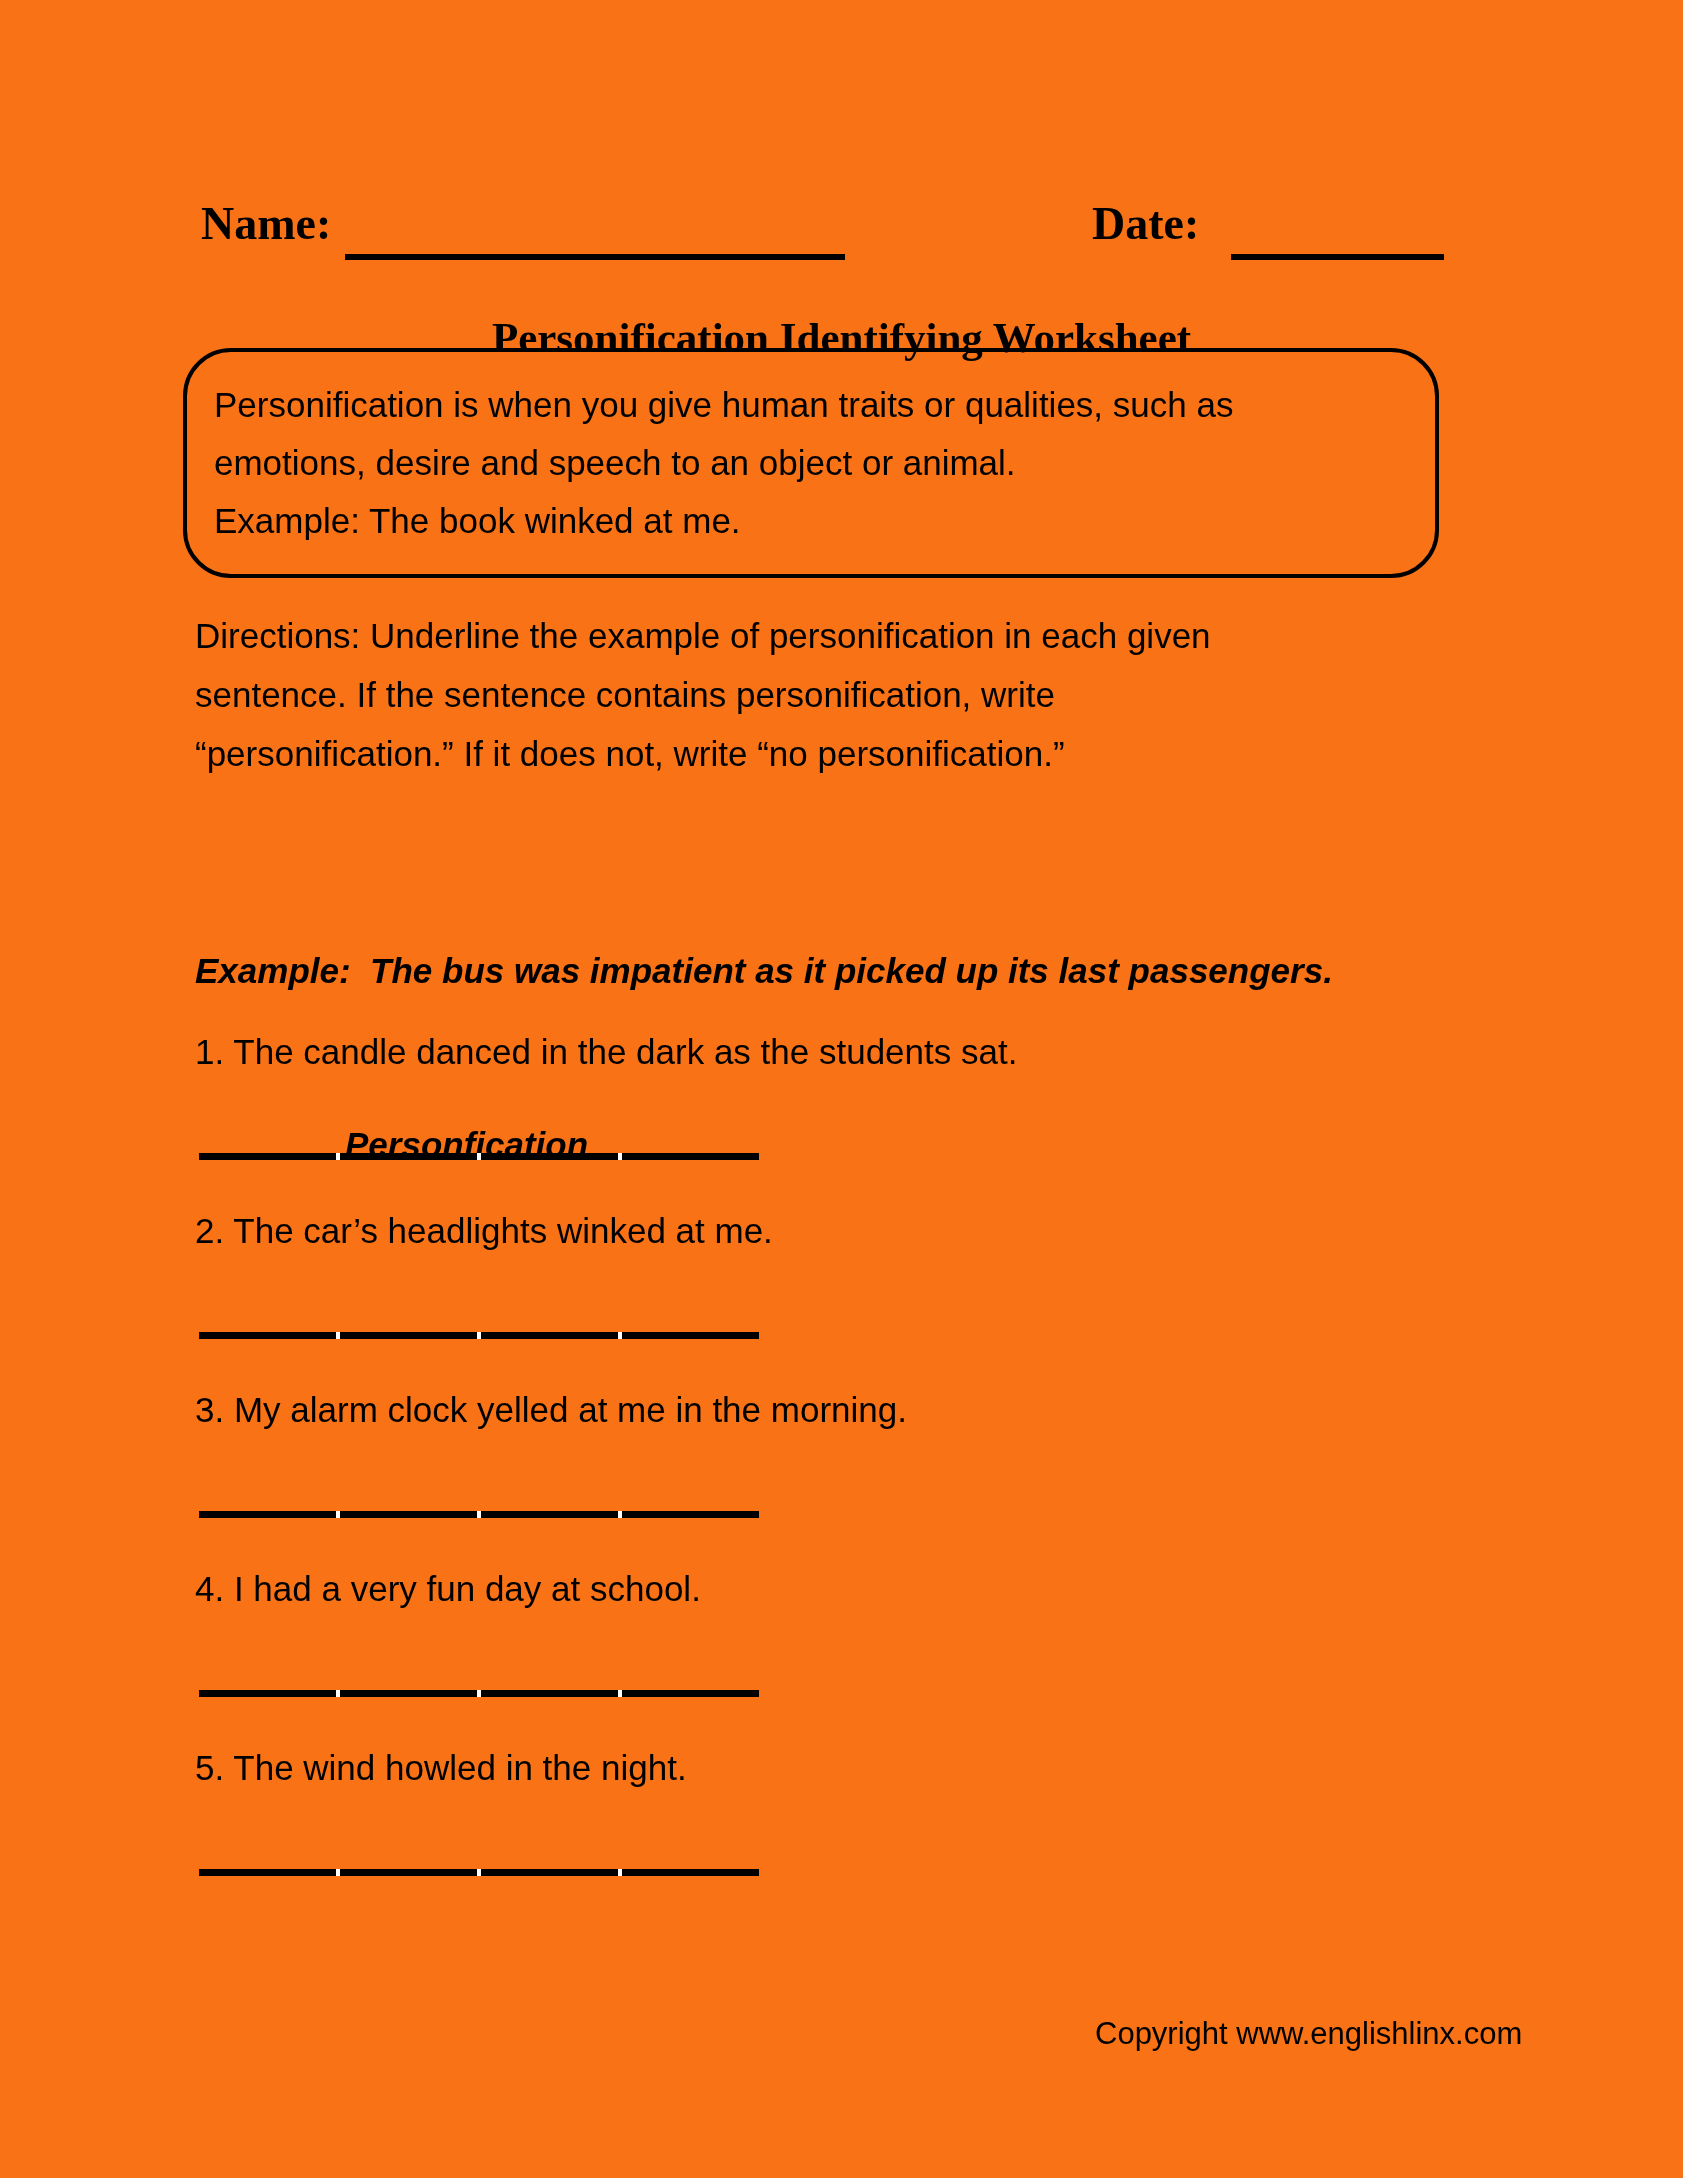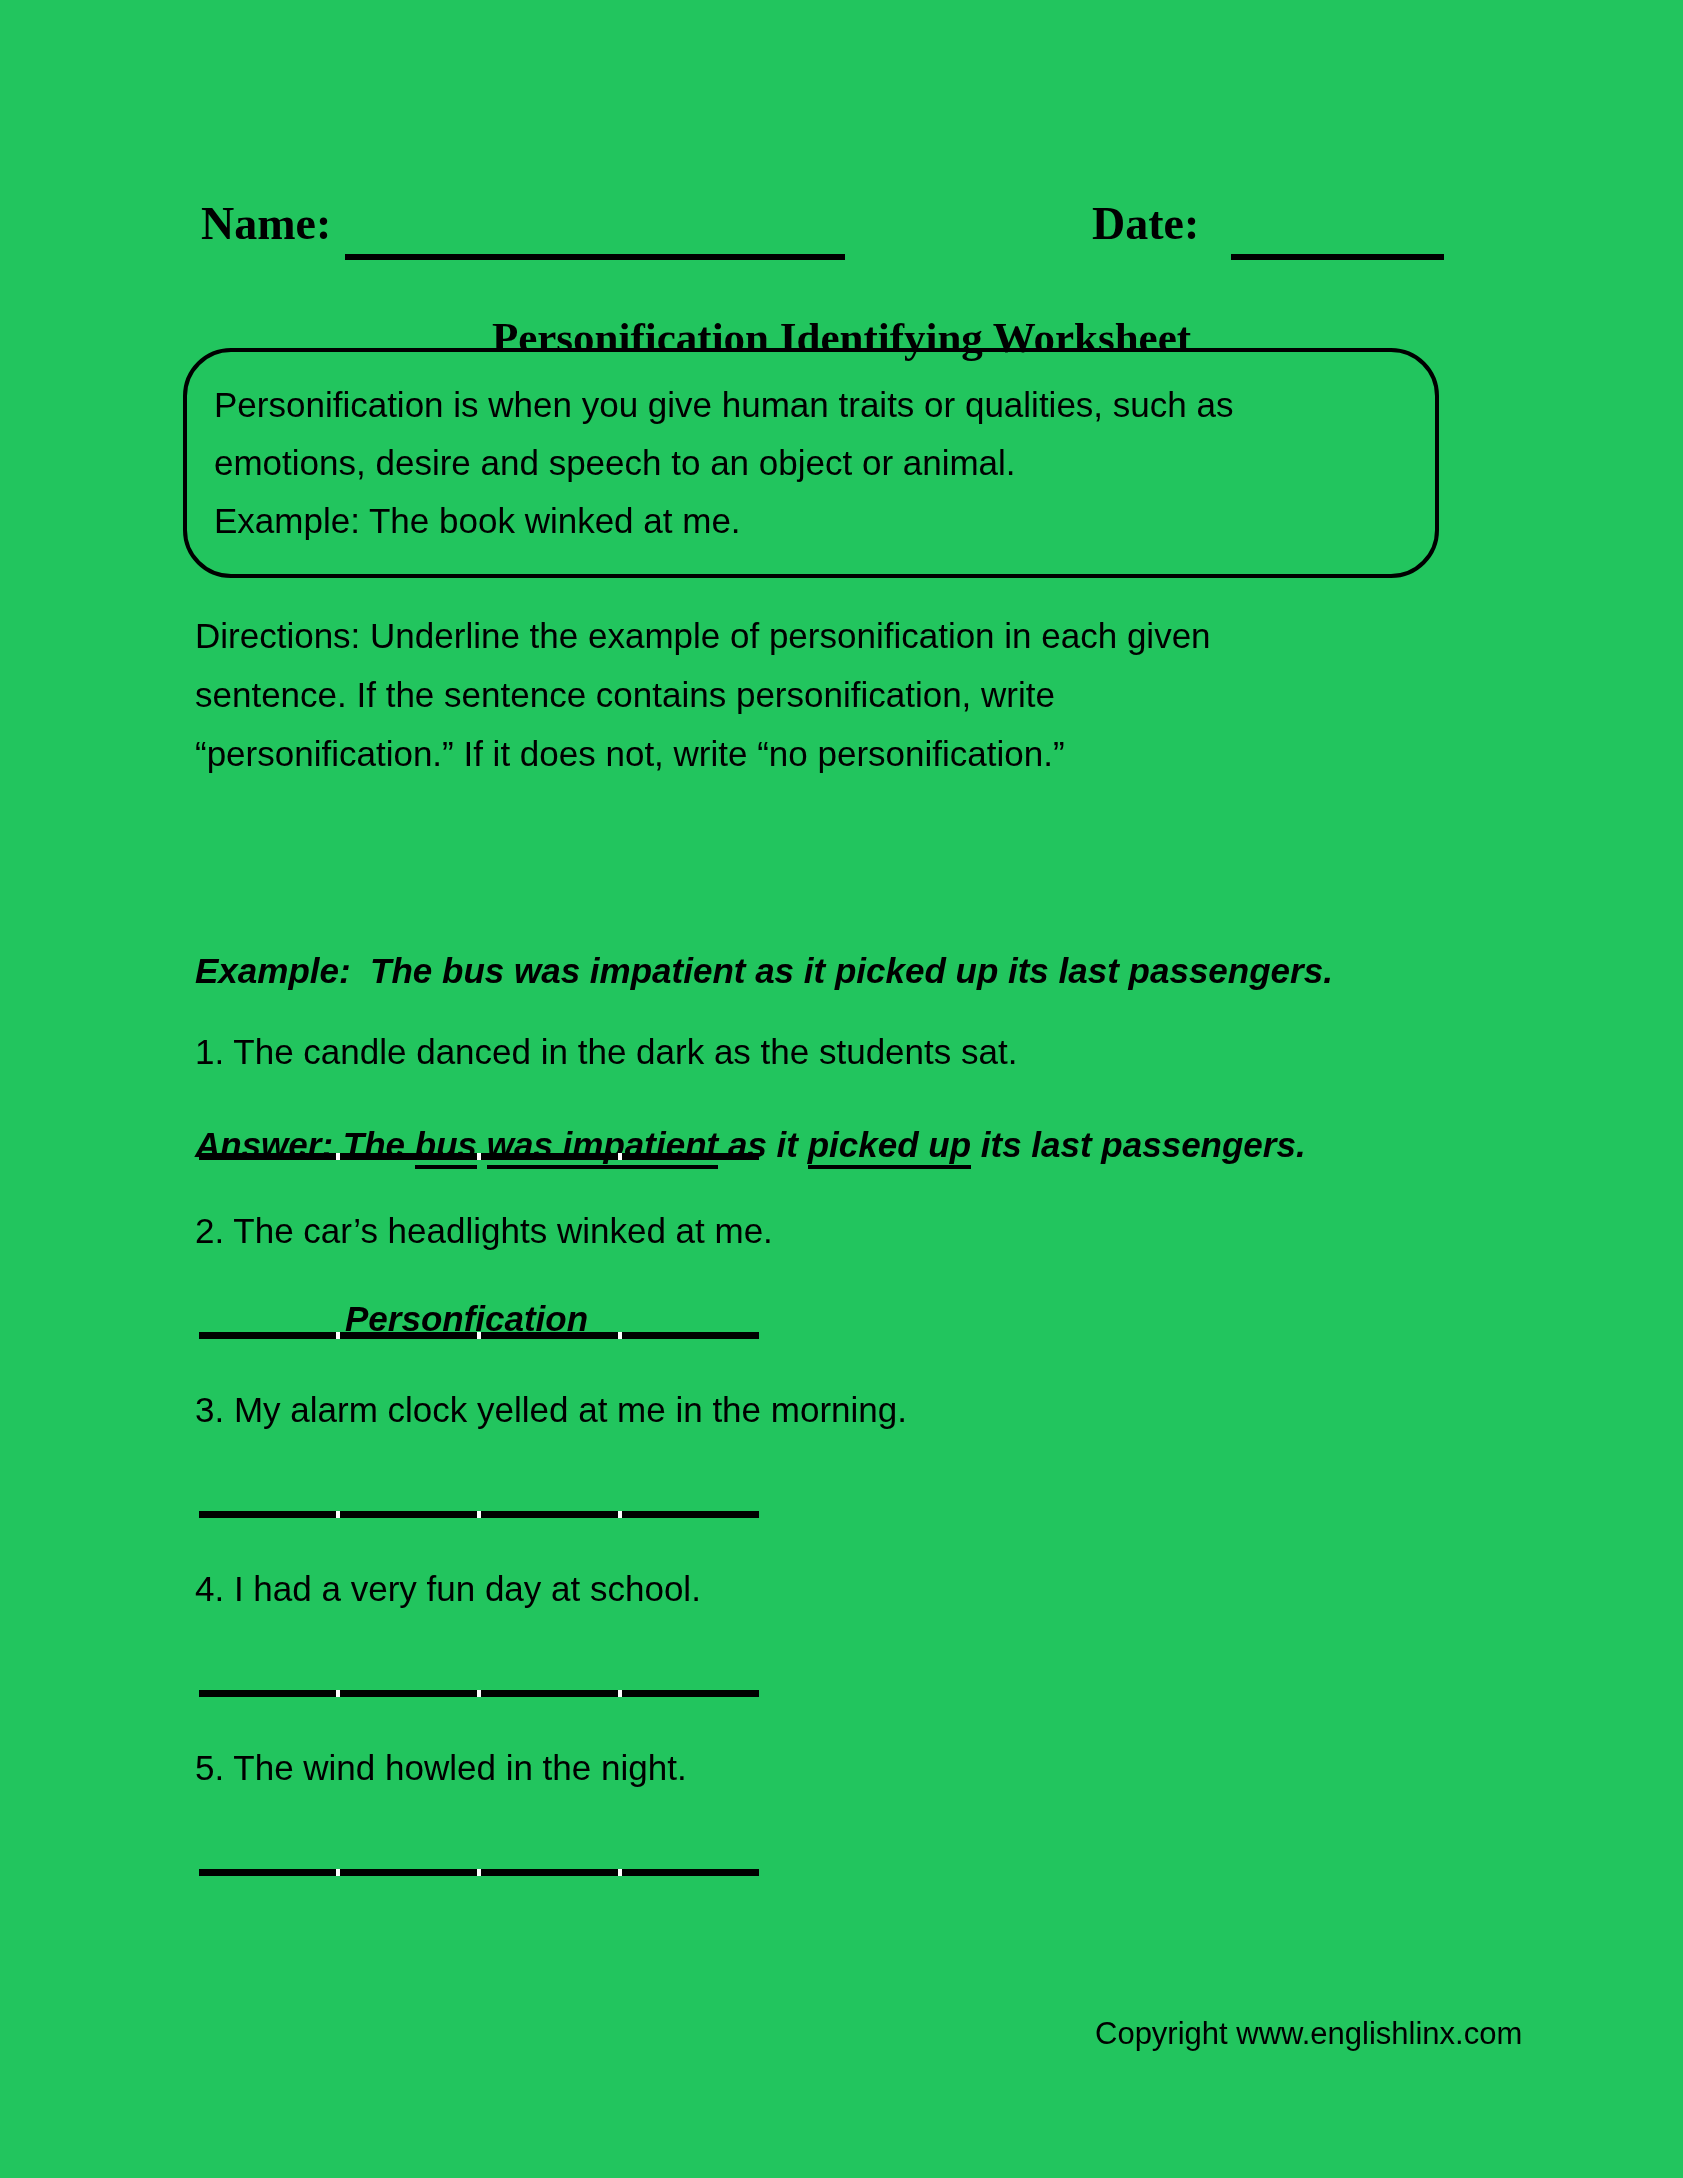--- a/index.html
+++ b/index.html
@@ -1,20 +1,20 @@
 <!DOCTYPE html>
 <html><head>
 <meta charset="utf-8">
 <style>
   html, body { margin:0; padding:0; background:#ffffff; }
   .page {
     position:relative;
     width:1683px;
     height:2178px;
-    background:#22c55e;
+    background:#f97316;
     color:#000000;
     font-family:"Liberation Sans","DejaVu Sans",sans-serif;
     overflow:hidden;
   }
 
   
   .hdr-label {
     position:absolute;
     font-family:"Liberation Serif","DejaVu Serif",serif;
     font-weight:bold;
@@ -119,21 +119,20 @@
   </div>
 
   <div id="directions">
     <div>Directions: Underline the example of personification in each given</div>
     <div>sentence. If the sentence contains personification, write</div>
     <div>“personification.” If it does not, write “no personification.”</div>
   </div>
 
   <div id="example-block">
     <div class="row">Example:  The bus was impatient as it picked up its last passengers.</div>
-    <div class="row"><span>Answer: The </span><span class="u">bus</span><span> </span><span class="u">was impatient</span><span> as it </span><span class="u">picked up</span><span> its last passengers.</span></div>
     <div class="row answer-label-row">Personfication</div>
   </div>
 
   <div id="questions">
     <div class="q-sentence">1. The candle danced in the dark as the students sat.</div>
     <div class="q-blank"></div>
     <div class="q-sentence">2. The car’s headlights winked at me.</div>
     <div class="q-blank"></div>
     <div class="q-sentence">3. My alarm clock yelled at me in the morning.</div>
     <div class="q-blank"></div>

